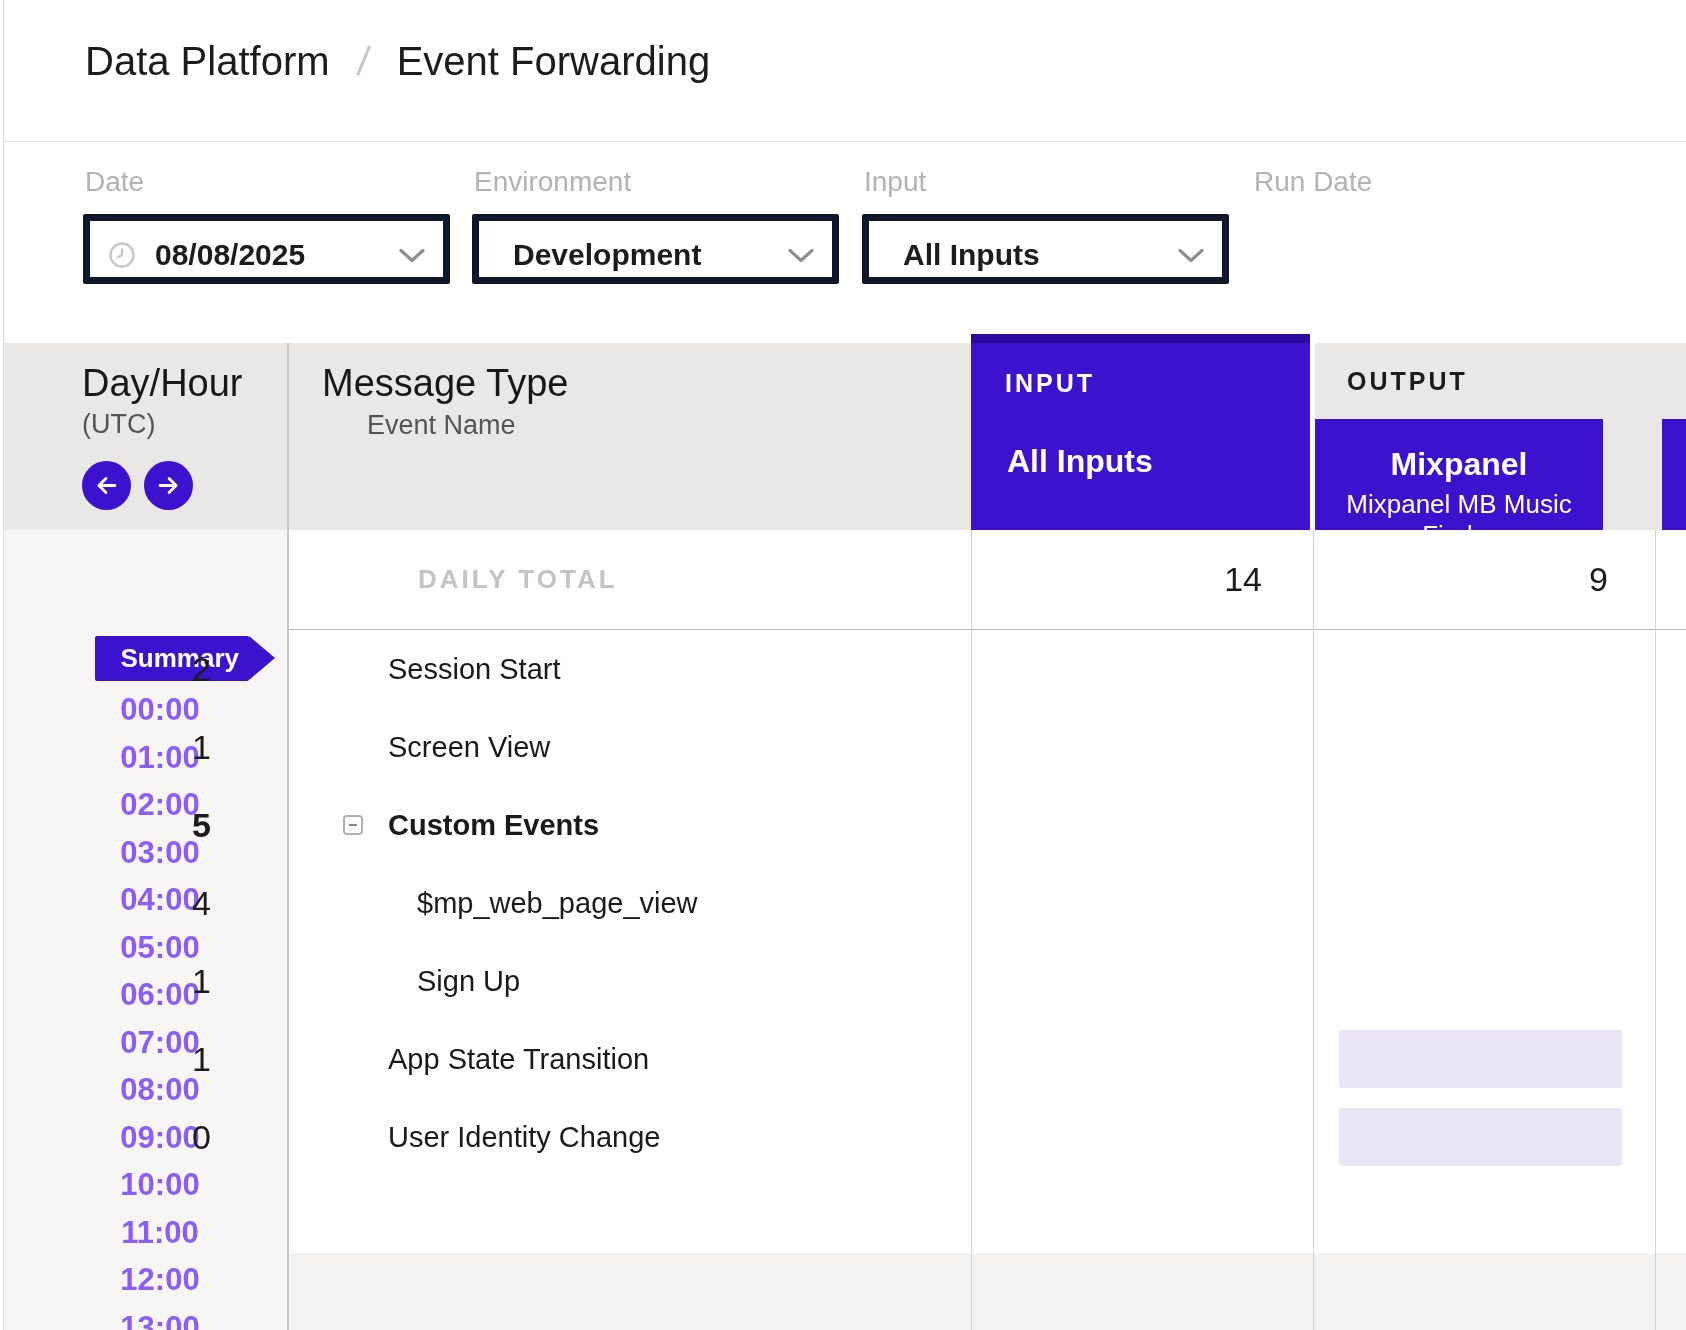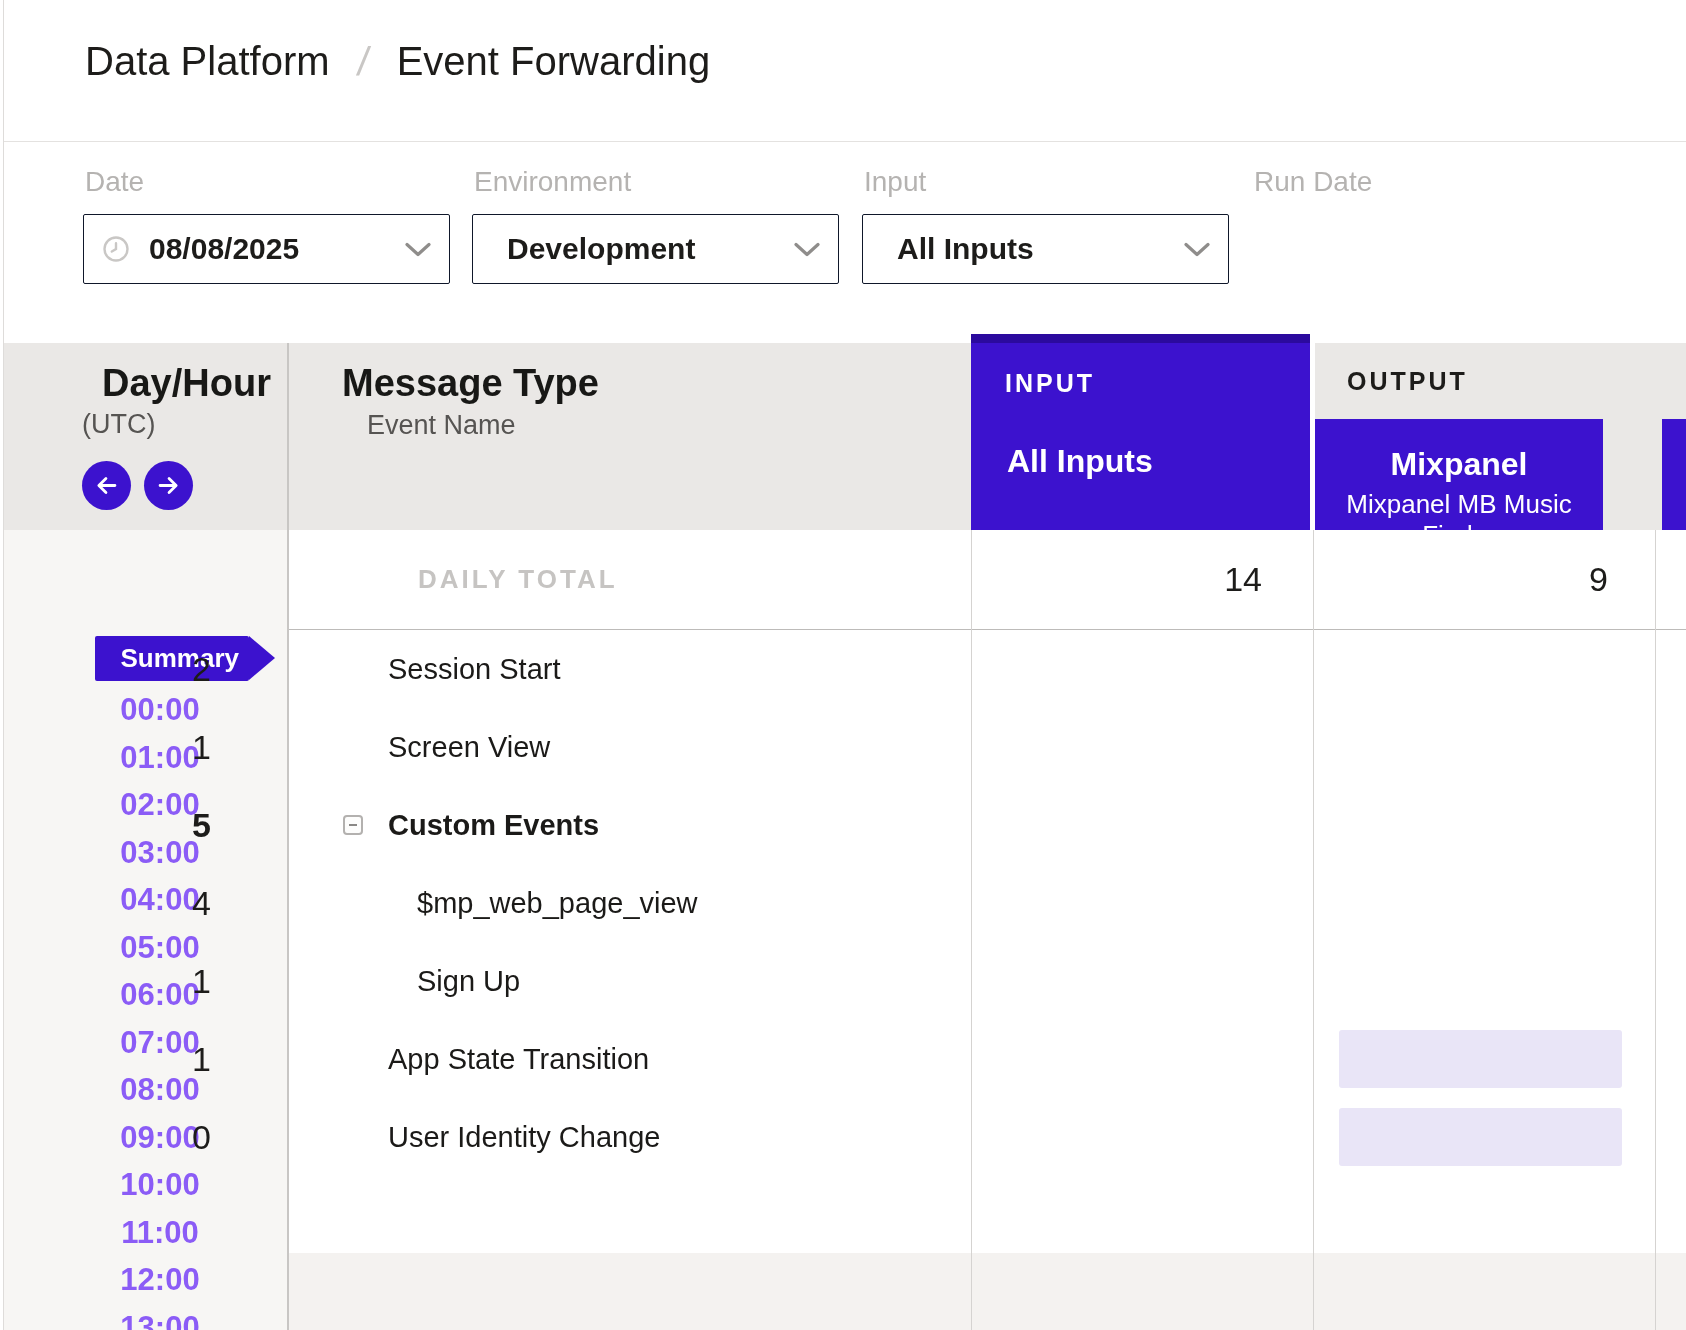--- a/index.html
+++ b/index.html
@@ -15,29 +15,29 @@
   .edge-line { position:absolute; left:3px; top:0; width:1px; height:1330px; background:#dedcda; }
 
   
   .title-bar { position:absolute; left:4px; top:0; right:0; height:142px; background:#fff; border-bottom:1px solid #e4e2e0; }
   .breadcrumb { position:absolute; left:81px; top:36px; height:50px; line-height:50px; font-size:40px; font-weight:500; color:#1d1c1a; white-space:nowrap; }
   .breadcrumb .sep { color:#c9c7c5; font-weight:400; margin:0 28px; display:inline-block; transform:skewX(-8deg); }
 
   
   .filter-bar { position:absolute; left:4px; top:143px; right:0; height:200px; background:#fff; }
   .flabel { position:absolute; top:23px; font-size:28px; color:#b5b3b1; white-space:nowrap; }
-  .fbox { position:absolute; top:71px; width:367px; height:70px; background:#fff; border:1px solid #0f172a; border-radius:2px; cursor:pointer; }
+  .fbox { position:absolute; top:71px; width:367px; height:70px; background:#fff; border:7px solid #0f172a; border-radius:2px; cursor:pointer; }
   .fbox .fvalue { position:absolute; top:0; height:68px; line-height:68px; font-size:30px; font-weight:700; color:#1d1c1a; white-space:nowrap; }
   .fbox .chev { position:absolute; right:18px; top:27px; }
   .clock { position:absolute; left:18px; top:20px; }
   .rundate-value { position:absolute; top:71px; height:70px; line-height:70px; font-size:30px; font-weight:700; white-space:nowrap; }
 
   
   .grid-head { position:absolute; left:4px; top:343px; right:0; height:187px; background:#eae8e6; }
-  .gh-title { position:absolute; font-size:38px; font-weight:700; color:#181816; white-space:nowrap;margin-left:20px; }
+  .gh-title { position:absolute; font-size:38px; font-weight:400; color:#181816; white-space:nowrap; }
   .gh-sub   { position:absolute; font-size:27px; color:#565452; white-space:nowrap; }
   .nav-btn { position:absolute; width:49px; height:49px; border-radius:50%; background:#3c12ce; top:118px; cursor:pointer; display:flex; align-items:center; justify-content:center; }
 
   .input-strip { position:absolute; left:971px; top:334px; width:339px; height:9px; background:#2b0a9e; }
   .input-block { position:absolute; left:971px; top:343px; width:339px; height:187px; background:#3c12ce; color:#fff; }
   .block-gap   { position:absolute; left:1310px; top:334px; width:5px; height:196px; background:#ffffff; }
   .sec-label { font-size:25px; font-weight:700; letter-spacing:3px; white-space:nowrap; }
   .input-block .sec-label { position:absolute; left:34px; top:26px; color:#fff; }
   .input-block .col-name { position:absolute; left:36px; top:100px; font-size:32px; font-weight:700; color:#fff; white-space:nowrap; }
   .output-label { position:absolute; left:1347px; top:367px; color:#1d1c1a; }

